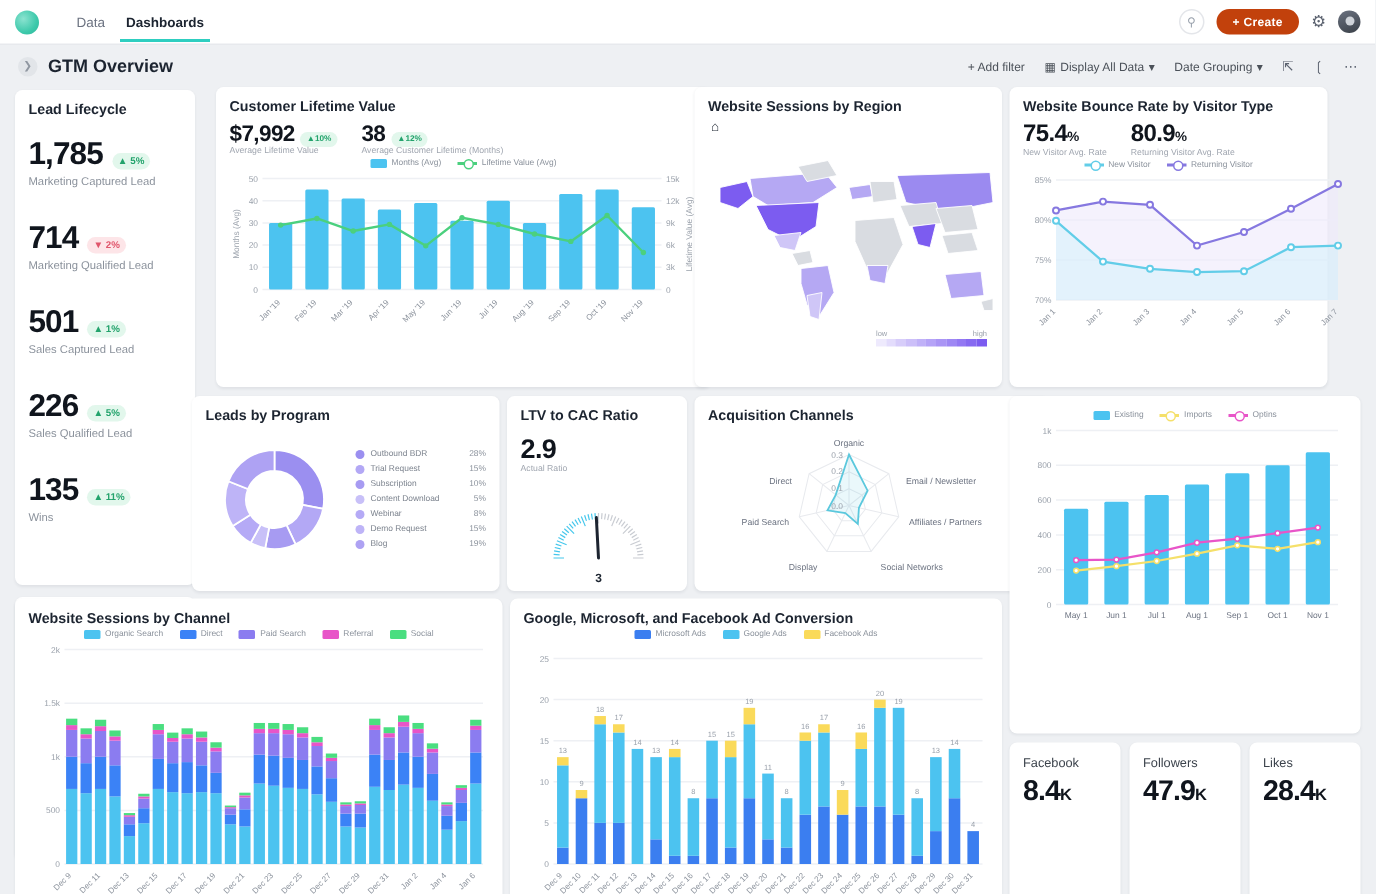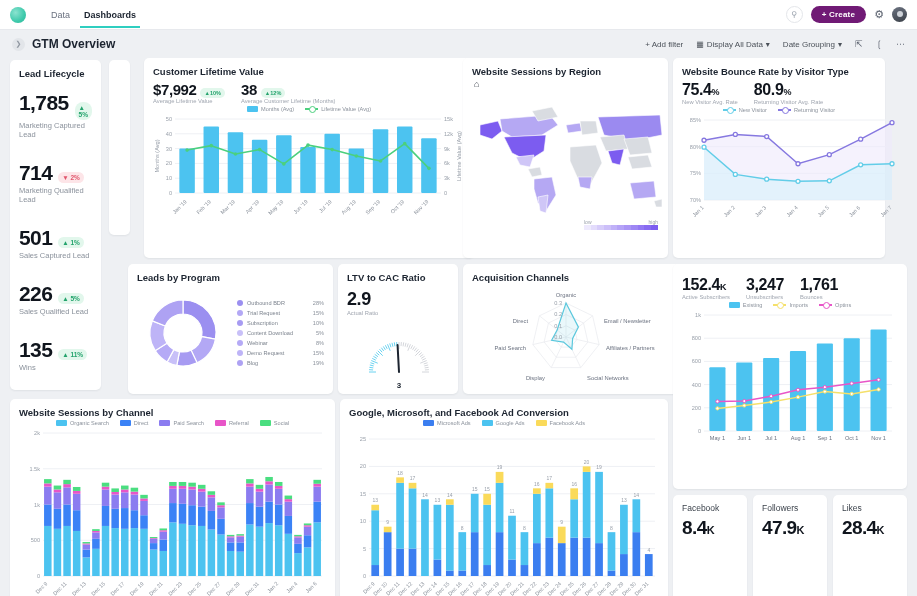--- a/index.html
+++ b/index.html
@@ -26,21 +26,21 @@
   .navtab.active { color:#1c2430; font-weight:bold; }
   .navtab.active:after {
     content:""; position:absolute; left:3px; right:3px; bottom:0; height:2px; background:#2ecec0;
   }
   .nav-right { margin-left:auto; display:flex; align-items:center; gap:8px; }
   .searchbtn {
     width:17px;height:17px;border-radius:50%;border:1px solid #e4e6ea;
     display:flex;align-items:center;justify-content:center;font-size:8px;color:#9aa2ad;
   }
   .createbtn {
-    background:#701a75;color:#fff;font-size:8px;border-radius:11px;
+    background:#c2410c;color:#fff;font-size:8px;border-radius:11px;
     padding:4px 11px; font-weight:bold; cursor:pointer; letter-spacing:.2px;
   }
   .ic { color:#5c6370; font-size:11px; }
   .avatar {
     width:15px;height:15px;border-radius:50%;
     background: linear-gradient(160deg,#6b7280 0%, #3a4048 100%);
     display:flex;align-items:center;justify-content:center;
   }
   .avatar:after{content:"";width:6px;height:6px;border-radius:50%;background:#cfd3d9;margin-top:-2px;}
 
@@ -53,21 +53,21 @@
     width:13px;height:13px;border-radius:50%;background:#e2e5e9;color:#9097a1;
     font-size:7px;display:flex;align-items:center;justify-content:center;margin-right:7px;
   }
   .dashtitle { font-size:12px; font-weight:bold; color:#1c2430; }
   .tb-right { margin-left:auto; display:flex; align-items:center; gap:13px; }
   .tb-item { font-size:8px; color:#4b5159; display:flex; align-items:center; gap:3px; cursor:pointer; }
   .tb-ico { font-size:9px; color:#5c6370; cursor:pointer; }
 
   
   .grid { padding: 2px 10px 8px; display:flex; gap:8px; }
-  .col { display:flex; flex-direction:row; gap:8px; }
+  .col { display:flex; flex-direction:column; gap:8px; }
   .card { background:#fff; border-radius:5px; box-shadow:0 1px 2px rgba(30,40,60,.07); padding:8px 9px; }
   .card-title { font-size:9.5px; font-weight:bold; color:#1c2430; margin-bottom:2px; }
 
   
   .kpi { margin-top:10px; }
   .kpi-row { display:flex; align-items:baseline; gap:6px; }
   .kpi-num { font-size:21px; font-weight:bold; letter-spacing:-.6px; color:#10151d;text-align:right; }
   .badge { font-size:6.5px; font-weight:bold; padding:2px 4px; border-radius:8px; }
   .badge.up { background:#e2f7ec; color:#23a36c; }
   .badge.down { background:#fde5e8; color:#e0566c; }
@@ -479,40 +479,21 @@
         <text x="90" y="29.333333333333332" text-anchor="end" font-size="5" class="axis-lbl">0.2</text>
         <text x="90" y="18" text-anchor="end" font-size="5" class="axis-lbl">0.3</text>
         <text x="94" y="10" text-anchor="middle" font-size="5.8" fill="#6b7280">Organic</text>
         <text x="132" y="35.72" text-anchor="start" font-size="5.8" fill="#6b7280">Email / Newsletter</text>
         <text x="134" y="62.92" text-anchor="start" font-size="5.8" fill="#6b7280">Affiliates / Partners</text>
         <text x="115.08" y="93" text-anchor="start" font-size="5.8" fill="#6b7280">Social Networks</text>
         <text x="72.92" y="93" text-anchor="end" font-size="5.8" fill="#6b7280">Display</text>
         <text x="54" y="62.92" text-anchor="end" font-size="5.8" fill="#6b7280">Paid Search</text>
         <text x="56" y="35.72" text-anchor="end" font-size="5.8" fill="#6b7280">Direct</text>
       </svg></div>
-    <div class="card" style="position: absolute; left: 673px; top: 206px; width: 234px; height: 225px;"><div class="stats">
-        <div>
-          <div class="stat-head">
-            <div class="stat-num" style="font-size: 16px;">152.4<span class="unit">K</span></div>
-          </div>
-          <div class="stat-sub">Active Subscribers</div>
-        </div>
-        <div>
-          <div class="stat-head">
-            <div class="stat-num" style="font-size: 16px;">3,247</div>
-          </div>
-          <div class="stat-sub">Unsubscribers</div>
-        </div>
-        <div>
-          <div class="stat-head">
-            <div class="stat-num" style="font-size: 16px;">1,761</div>
-          </div>
-          <div class="stat-sub">Bounces</div>
-        </div>
-      </div><div class="legend">
+    <div class="card" style="position: absolute; left: 673px; top: 206px; width: 234px; height: 225px;"><div class="legend">
         <div class="lg">
           <span class="sw" style="background: rgb(76, 195, 240);"></span>
           <span>Existing</span>
         </div>
         <div class="lg">
           <span class="swline" style="background: rgb(245, 224, 106); color: rgb(245, 224, 106);"></span>
           <span>Imports</span>
         </div>
         <div class="lg">
           <span class="swline" style="background: rgb(232, 85, 200); color: rgb(232, 85, 200);"></span>

